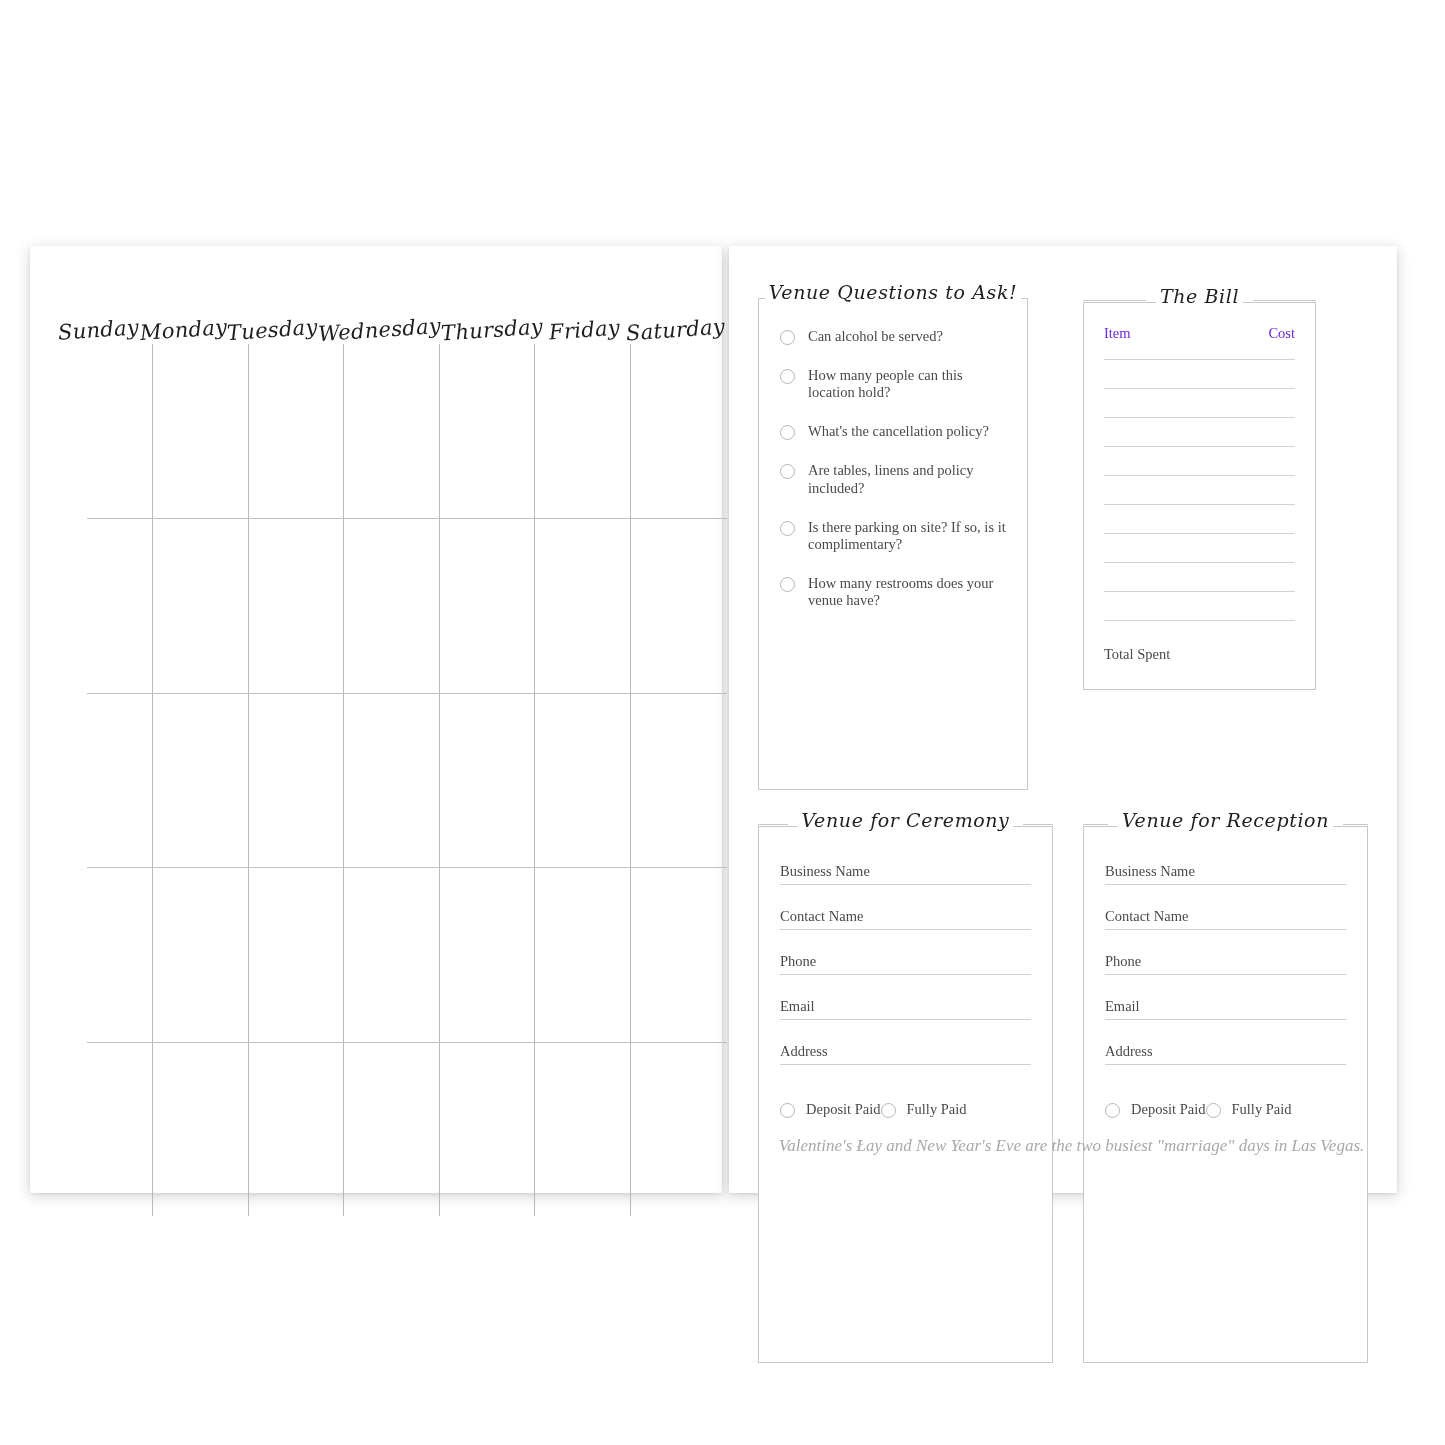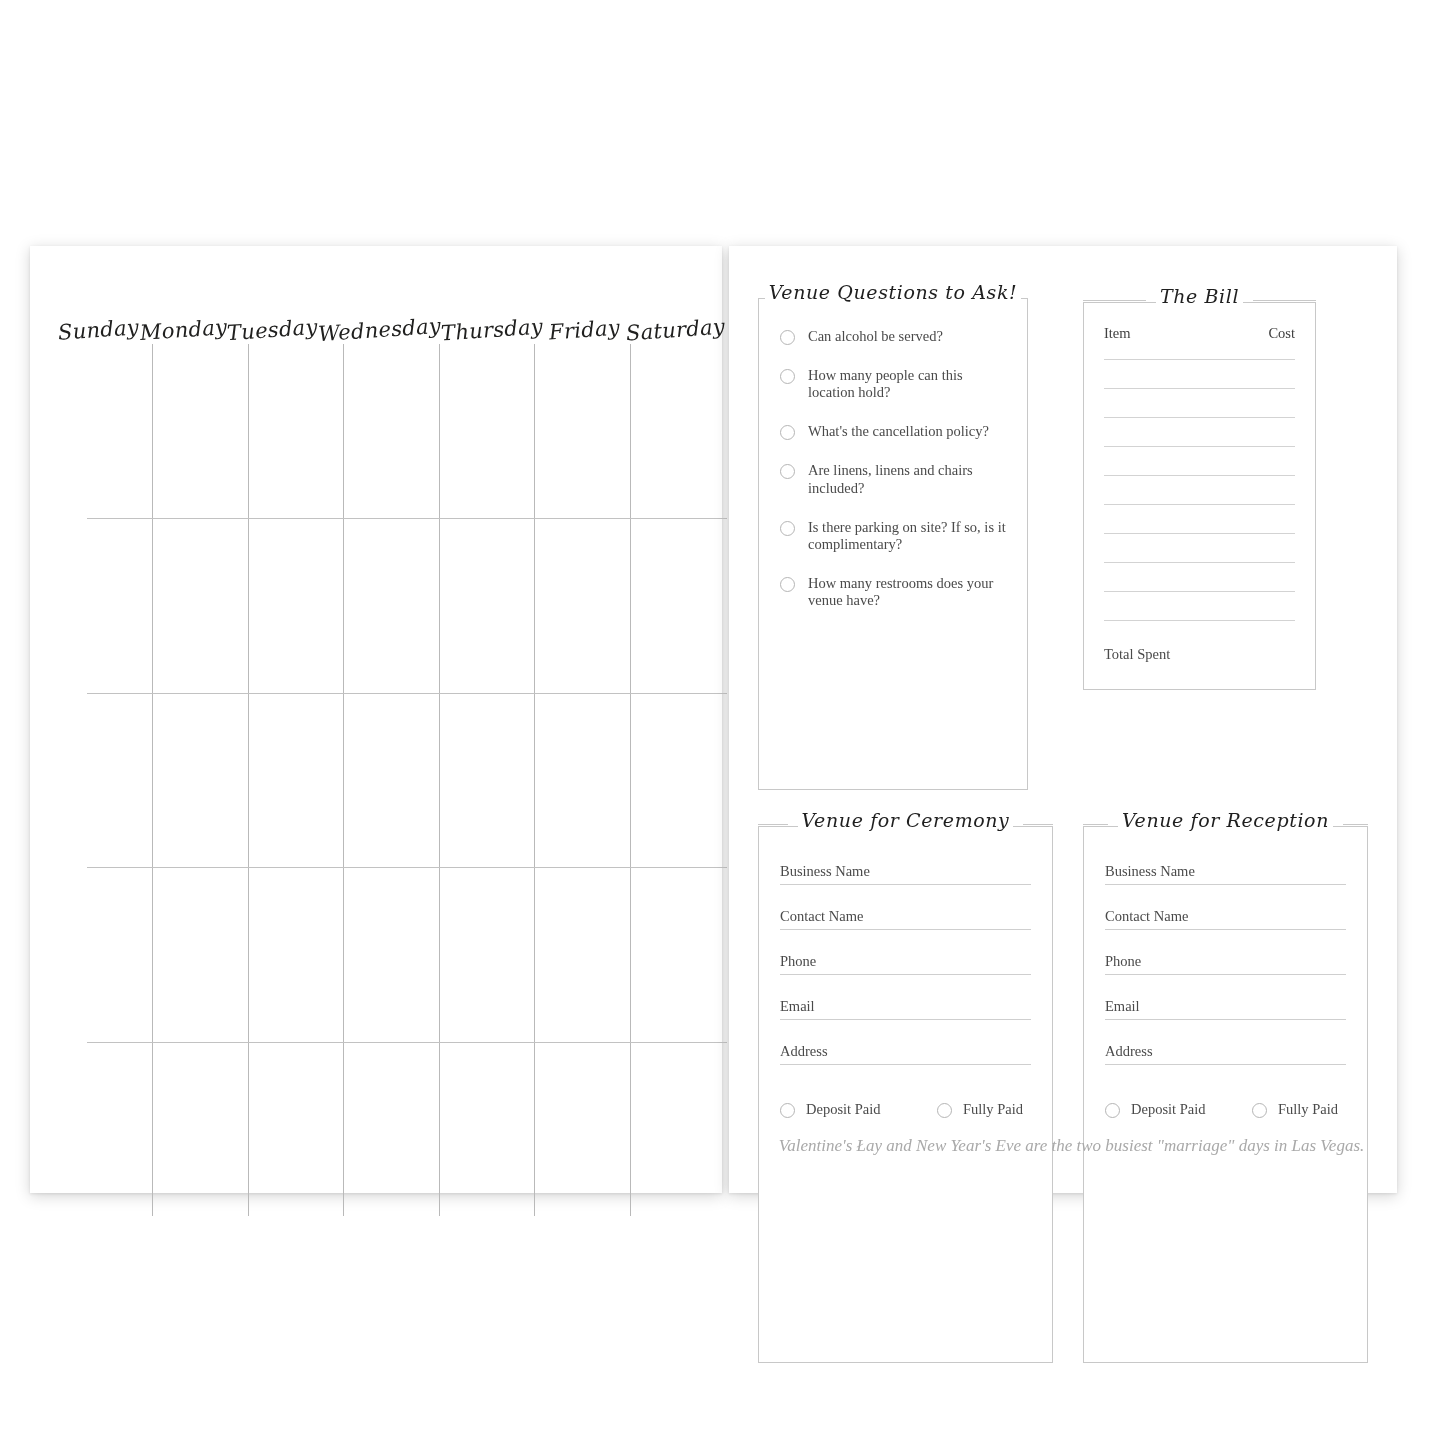--- a/index.html
+++ b/index.html
@@ -173,21 +173,21 @@
   }
   .bill-header {
     position: absolute;
     left: 20px;
     right: 20px;
     top: 22px;
     display: flex;
     justify-content: space-between;
     font-family: "Liberation Serif", "DejaVu Serif", serif;
     font-size: 14.5px;
-    color: #404040;
+    color: #6d28d9;
   }
   .bill-lines {
     position: absolute;
     left: 20px;
     right: 20px;
     top: 56px;
   }
   .bill-line {
     height: 1px;
     background: #d3d3d3;
@@ -238,21 +238,20 @@
     color: #4a4a4a;
     display: block;
     padding-bottom: 4px;
   }
   .venue-field .vf-line {
     height: 1px;
     background: #cfcfcf;
   }
   .venue-paid-row {
     display: flex;
-    justify-content: space-between;
     align-items: center;
     margin-top: 36px;
     padding-right: 8px;
   }
   .paid-opt {
     display: flex;
     align-items: center;
   }
   .paid-opt .paid-label {
     margin-left: 11px;
@@ -336,21 +335,21 @@
         <div class="q-item">
           <span class="radio"></span>
           <span class="q-text">How many people can this location hold?</span>
         </div>
         <div class="q-item">
           <span class="radio"></span>
           <span class="q-text">What's the cancellation policy?</span>
         </div>
         <div class="q-item">
           <span class="radio"></span>
-          <span class="q-text">Are linens, linens and chairs included?</span>
+          <span class="q-text">Are tables, linens and policy included?</span>
         </div>
         <div class="q-item">
           <span class="radio"></span>
           <span class="q-text">Is there parking on site? If so, is it complimentary?</span>
         </div>
         <div class="q-item">
           <span class="radio"></span>
           <span class="q-text">How many restrooms does your venue have?</span>
         </div>
       </div>

